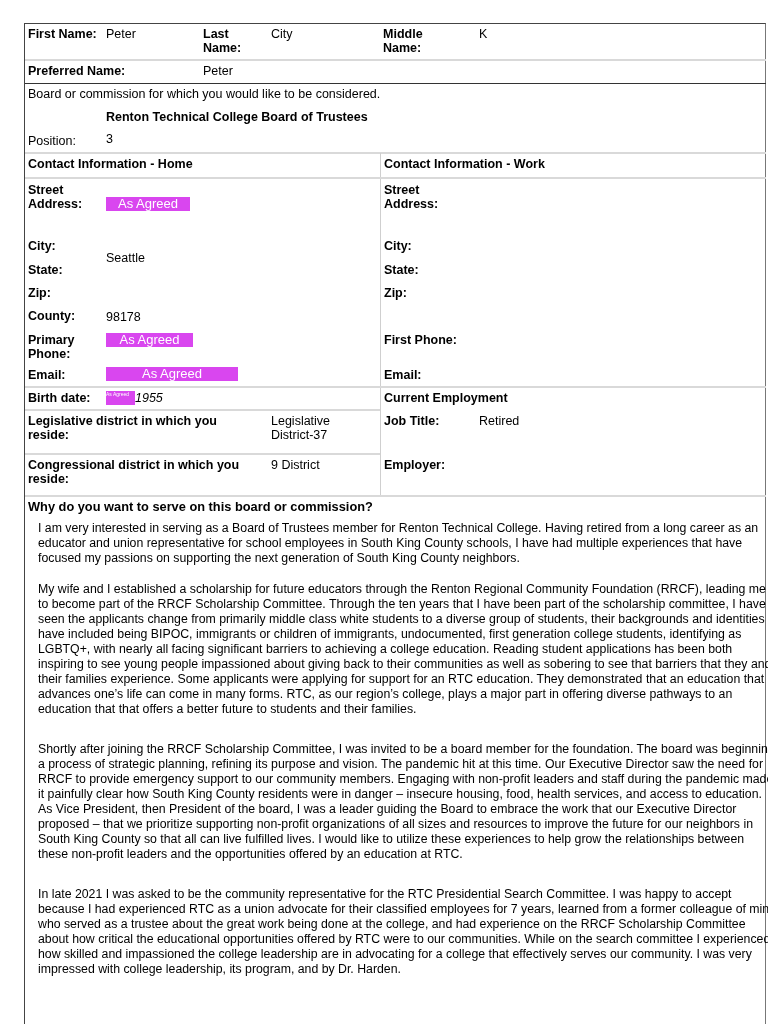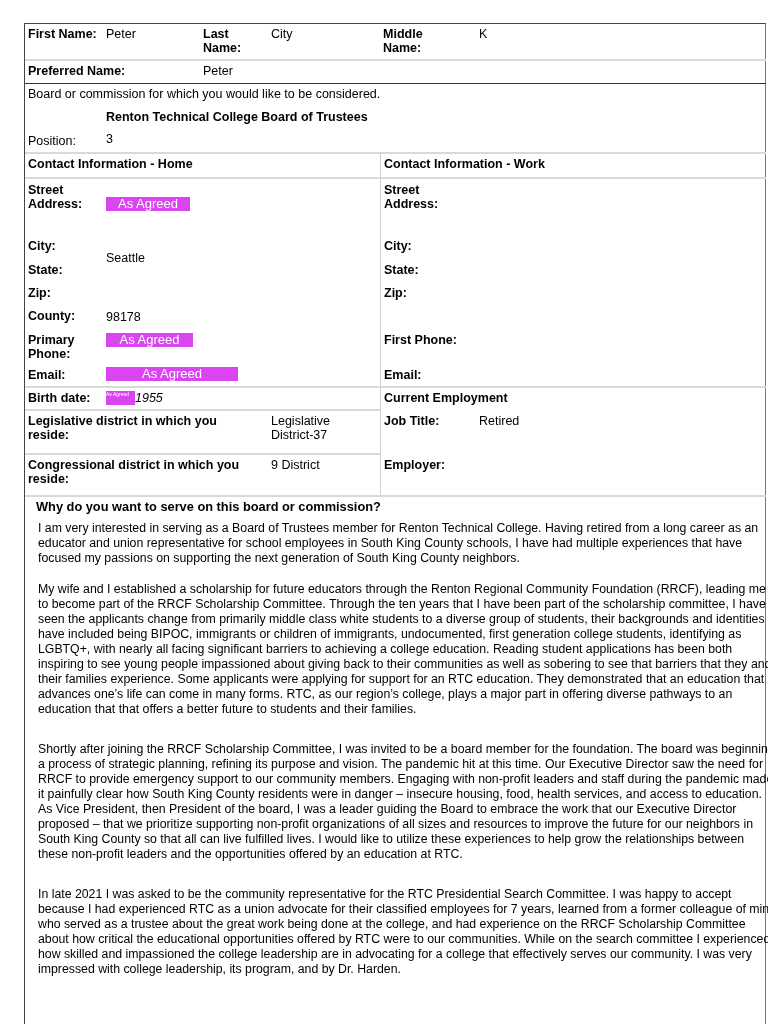--- a/index.html
+++ b/index.html
@@ -126,19 +126,19 @@
     <div>Congressional district in which you</div>
     <div>reside:</div>
   </div>
   <div class="abs" style="left:246px;top:434px;">9 District</div>
 
   <div class="abs b" style="left:359px;top:434px;">Employer:</div>
   <div class="abs" style="left:454px;top:434px;"></div>
 
   <div class="hline" style="left:0;top:471px;width:741px;"></div>
 
-  <div class="abs b" style="left:3px;top:476px;font-size:12.8px;margin-left:8px;">Why do you want to serve on this board or commission?</div>
+  <div class="abs b" style="left:3px;top:476px;font-size:12.8px;">Why do you want to serve on this board or commission?</div>
 
   <div class="para" style="top:497px;">I am very interested in serving as a Board of Trustees member for Renton Technical College. Having retired from a long career as an educator and union representative for school employees in South King County schools, I have had multiple experiences that have focused my passions on supporting the next generation of South King County neighbors.</div>
   <div class="para" style="top:558px;">My wife and I established a scholarship for future educators through the Renton Regional Community Foundation (RRCF), leading me to become part of the RRCF Scholarship Committee. Through the ten years that I have been part of the scholarship committee, I have seen the applicants change from primarily middle class white students to a diverse group of students, their backgrounds and identities have included being BIPOC, immigrants or children of immigrants, undocumented, first generation college students, identifying as LGBTQ+, with nearly all facing significant barriers to achieving a college education.  Reading student applications has been both inspiring to see young people impassioned about giving back to their communities as well as sobering to see that barriers that they and their families experience. Some applicants were applying for support for an RTC education. They demonstrated that an education that advances one’s life can come in many forms. RTC, as our region’s college, plays a major part in offering diverse pathways to an education that that offers a better future to students and their families.</div>
   <div class="para" style="top:718px;">Shortly after joining the RRCF Scholarship Committee, I was invited to be a board member for the foundation. The board was beginning a process of strategic planning, refining its purpose and vision. The pandemic hit at this time. Our Executive Director saw the need for RRCF to provide emergency support to our community members. Engaging with non-profit leaders and staff during the pandemic made it painfully clear how South King County residents were in danger – insecure housing, food, health services, and access to education. As Vice President, then President of the board, I was a leader guiding the Board to embrace the work that our Executive Director proposed – that we prioritize supporting non-profit organizations of all sizes and resources to improve the future for our neighbors in South King County so that all can live fulfilled lives. I would like to utilize these experiences to help grow the relationships between these non-profit leaders and the opportunities offered by an education at RTC.</div>
   <div class="para" style="top:863px;">In late 2021 I was asked to be the community representative for the RTC Presidential Search Committee. I was happy to accept because I had experienced RTC as a union advocate for their classified employees for 7 years, learned from a former colleague of mine who served as a trustee about the great work being done at the college, and had experience on the RRCF Scholarship Committee about how critical the educational opportunities offered by RTC were to our communities. While on the search committee I experienced how skilled and impassioned the college leadership are in advocating for a college that effectively serves our community. I was very impressed with college leadership, its program, and by Dr. Harden.</div>
 </div>
 
 </body></html>

